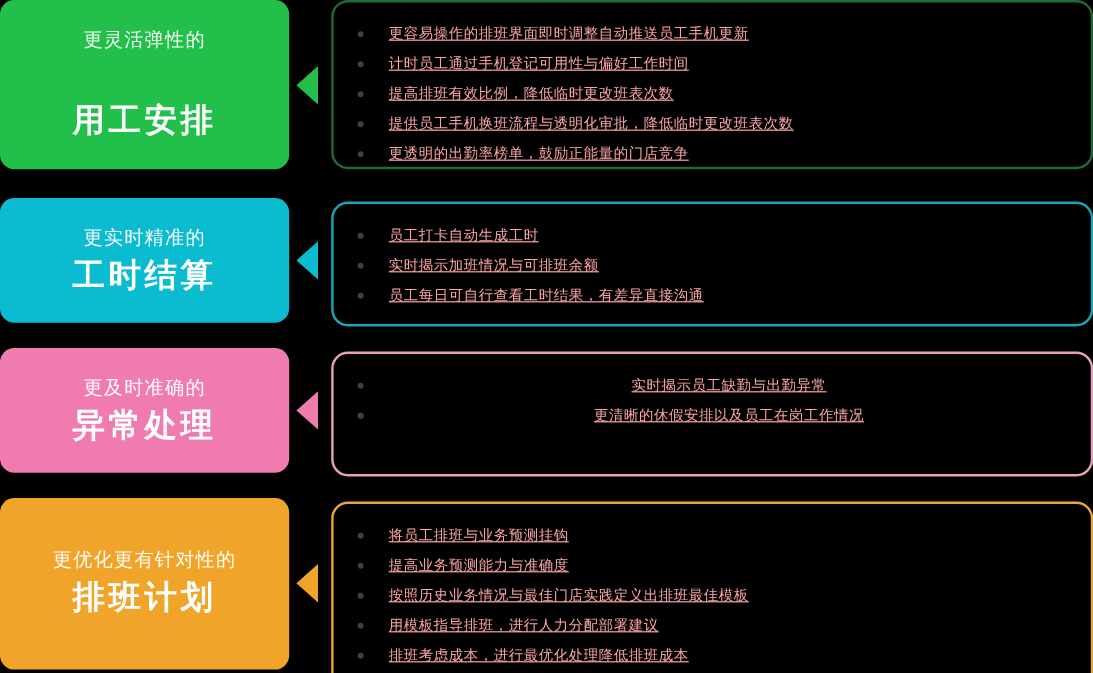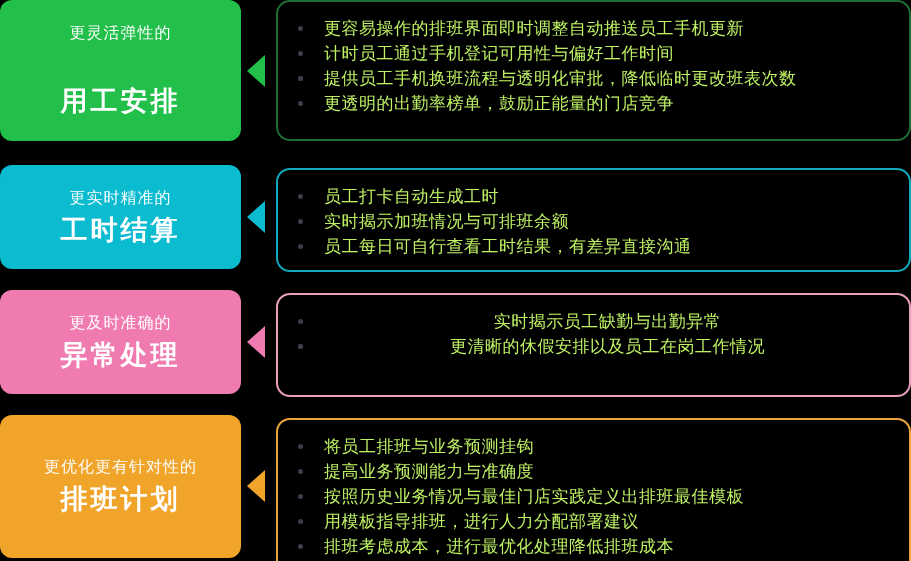--- a/index.html
+++ b/index.html
@@ -72,25 +72,26 @@
     left: 276px;
     width: 635px;
     box-sizing: border-box;
     border: 2px solid #444;
     border-radius: 14px;
     background: #000000;
     padding: 14px 18px 14px 46px;
   }
   .bullet-line {
     position: relative;
-    color: #bef264;
-    font-size: 17px;
+    color: #fca5a5;
+    font-size: 12px;
     line-height: 25px;
     letter-spacing: 0.5px;
     white-space: nowrap;
+    text-decoration: underline;
   }
   .bullet-dot {
     position: absolute;
     left: -26px;
     top: 10px;
     width: 5px;
     height: 5px;
     border-radius: 50%;
     background: #3a3f4a;
   }
@@ -127,21 +128,21 @@
 
   <div class="row" id="row-1">
     <div class="label-card">
       <div class="label-top">更灵活弹性的</div>
       <div class="label-main">用工安排</div>
     </div>
     <div class="arrow"></div>
     <div class="bullet-card">
       <div class="bullet-line"><span class="bullet-dot"></span><span>更容易操作的排班界面即时调整自动推送员工手机更新</span></div>
       <div class="bullet-line"><span class="bullet-dot"></span><span>计时员工通过手机登记可用性与偏好工作时间</span></div>
-      <div class="bullet-line"><span class="bullet-dot"></span></div>
+      <div class="bullet-line"><span class="bullet-dot"></span><span>提高排班有效比例，降低临时更改班表次数</span></div>
       <div class="bullet-line"><span class="bullet-dot"></span><span>提供员工手机换班流程与透明化审批，降低临时更改班表次数</span></div>
       <div class="bullet-line"><span class="bullet-dot"></span><span>更透明的出勤率榜单，鼓励正能量的门店竞争</span></div>
     </div>
   </div>
 
   <div class="row" id="row-2">
     <div class="label-card">
       <div class="label-top">更实时精准的</div>
       <div class="label-main">工时结算</div>
     </div>

